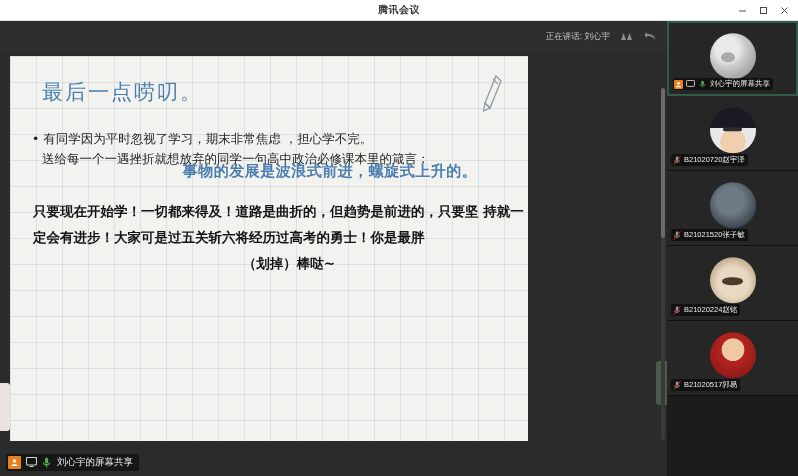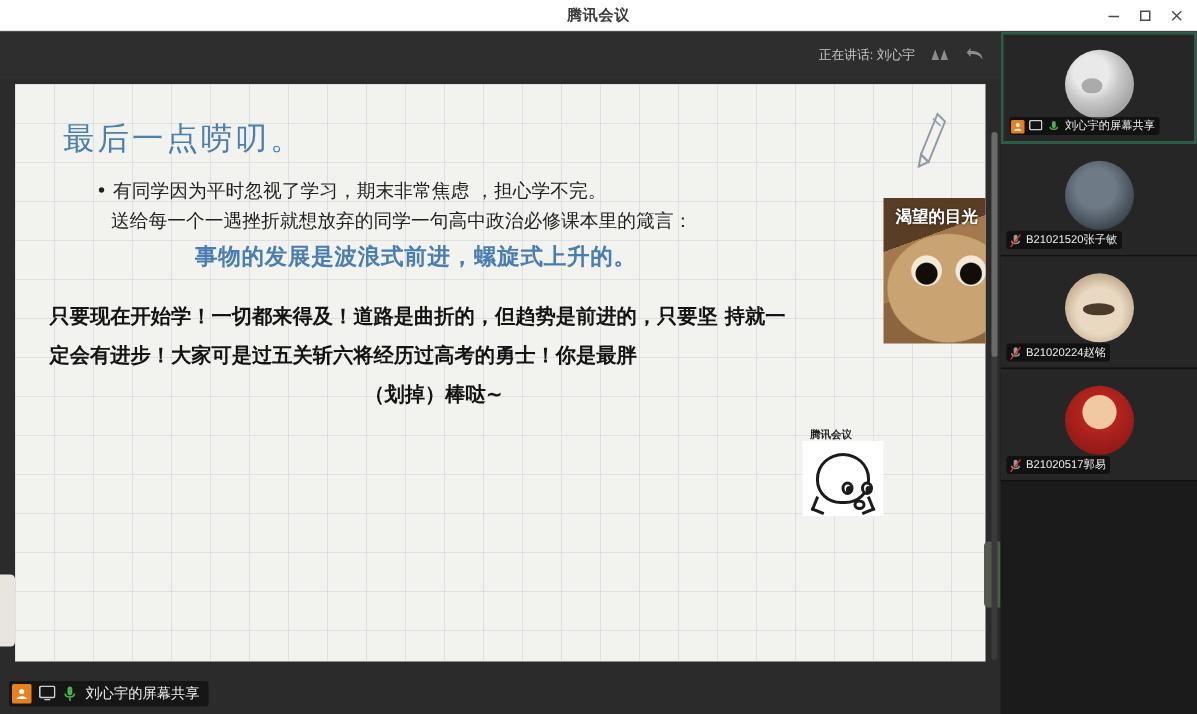--- a/index.html
+++ b/index.html
@@ -57,44 +57,43 @@
   }
   .speaker-text { font-size: 8.5px; color: #c6c6c6; white-space: nowrap; }
   .bar-icon { display: flex; align-items: center; color: #8d8d8d; }
 
   
   .share-area {
     position: absolute; left: 0; top: 32px; width: 667px; height: 395px;
     background: #2b2b2b;
   }
   .slide {
-    position: absolute; left: 10px; top: 3px; width: 647px; height: 385px;
+    position: absolute; left: 10px; top: 3px; width: 518px; height: 385px;
     background: #f2f2ef;
     background-image:
       linear-gradient(to right, rgba(170,185,200,.30) 1px, transparent 1px),
       linear-gradient(to bottom, rgba(170,185,200,.30) 1px, transparent 1px);
     background-size: 26px 26px;
     overflow: hidden;
   }
   .slide-title {
     position: absolute; left: 32px; top: 22px;
     font-size: 21px; color: #4b7fae; letter-spacing: 2px;
     font-family: "DejaVu Sans", sans-serif;
   }
   .slide-bullet {
-    position: absolute; left: 22px; top: 61px; width: 490px;
+    position: absolute; left: 22px; top: 73px; width: 490px;
     font-size: 12.5px; color: #1f1f1f; line-height: 20px;
     font-family: "DejaVu Sans", sans-serif;
-    margin-left: 32px;
   }
   .slide-bullet .b2 { display:block; padding-left: 10px; }
   .slide-quote {
     position: absolute; left: 120px; top: 106px; width: 400px;
     font-size: 15px; font-weight: bold; color: #4a7db0;
-    letter-spacing: .5px; text-align: left;
+    letter-spacing: .5px; text-align: center;
     font-family: "DejaVu Sans", sans-serif;
   }
   .slide-para {
     position: absolute; left: 23px; top: 142px; width: 500px;
     font-size: 13.5px; font-weight: bold; color: #141414; line-height: 26px;
     font-family: "DejaVu Sans", sans-serif;
   }
   .slide-para .p3 { display:block; padding-left: 12px; text-align: center; }
 
   
@@ -408,20 +407,33 @@
           <span class="mini mic">
             <svg width="7" height="9" viewBox="0 0 9 11">
                 <rect x="3" y="0.6" width="3.2" height="6" rx="1.6" fill="currentColor"></rect>
                 <path d="M1.4 5.4 C1.4 8.4 7.6 8.4 7.6 5.4" fill="none" stroke="currentColor" stroke-width="1.2"></path>
               </svg>
           </span>
           <span class="name">刘心宇的屏幕共享</span>
         </div>
       </div>
 
+      <div class="tile">
+        <div class="avatar av-anime"></div>
+        <div class="tile-label">
+          <span class="mini micgray">
+            <svg width="8" height="9" viewBox="0 0 9 11">
+                <rect x="3" y="0.6" width="3.2" height="6" rx="1.6" fill="currentColor"></rect>
+                <path d="M1.4 5.4 C1.4 8.4 7.6 8.4 7.6 5.4" fill="none" stroke="currentColor" stroke-width="1.2"></path>
+                <line x1="0.5" y1="10.5" x2="8.5" y2="0.5" stroke="#d33" stroke-width="1.2"></line>
+              </svg>
+          </span>
+          <span class="name">B21020720赵宇泽</span>
+        </div>
+      </div>
 
 
       <div class="tile">
         <div class="avatar av-dark"></div>
         <div class="tile-label">
           <span class="mini micgray">
             <svg width="8" height="9" viewBox="0 0 9 11">
                 <rect x="3" y="0.6" width="3.2" height="6" rx="1.6" fill="currentColor"></rect>
                 <path d="M1.4 5.4 C1.4 8.4 7.6 8.4 7.6 5.4" fill="none" stroke="currentColor" stroke-width="1.2"></path>
                 <line x1="0.5" y1="10.5" x2="8.5" y2="0.5" stroke="#d33" stroke-width="1.2"></line>

